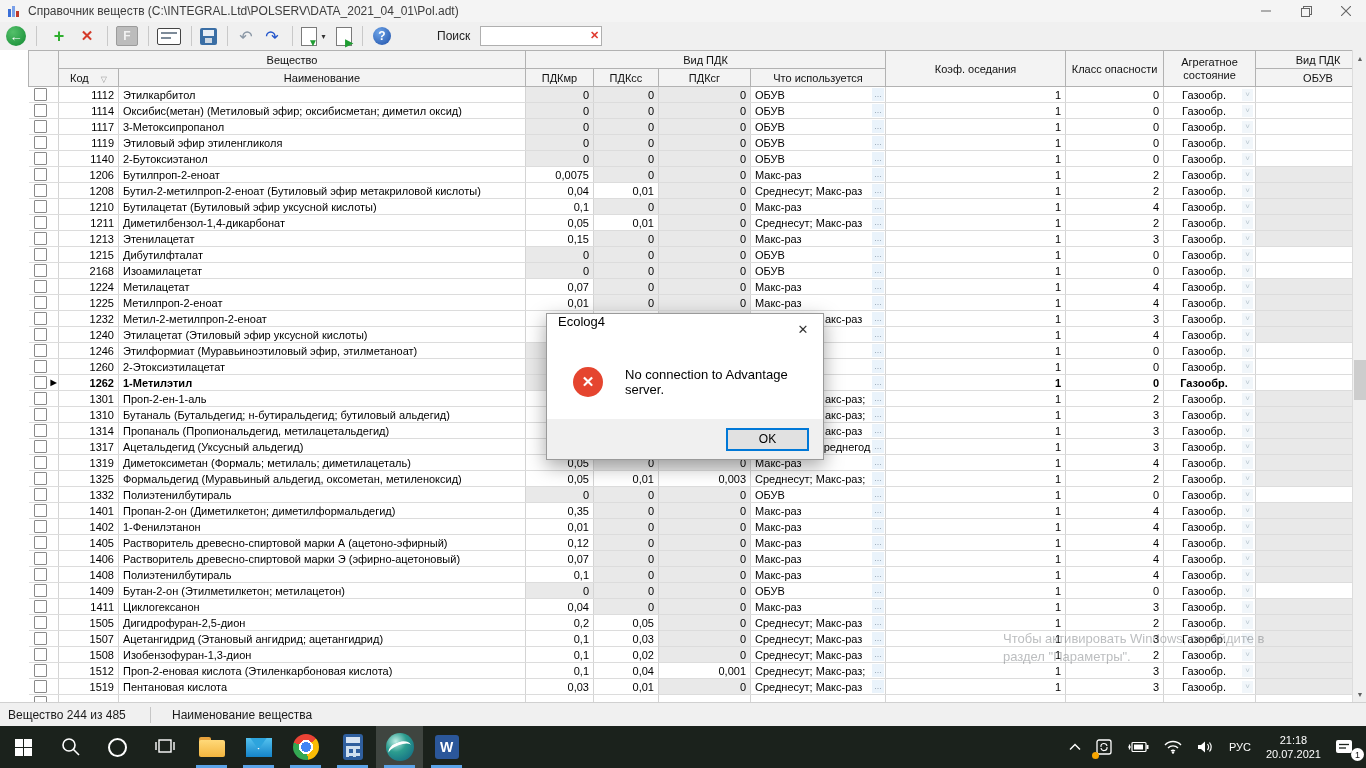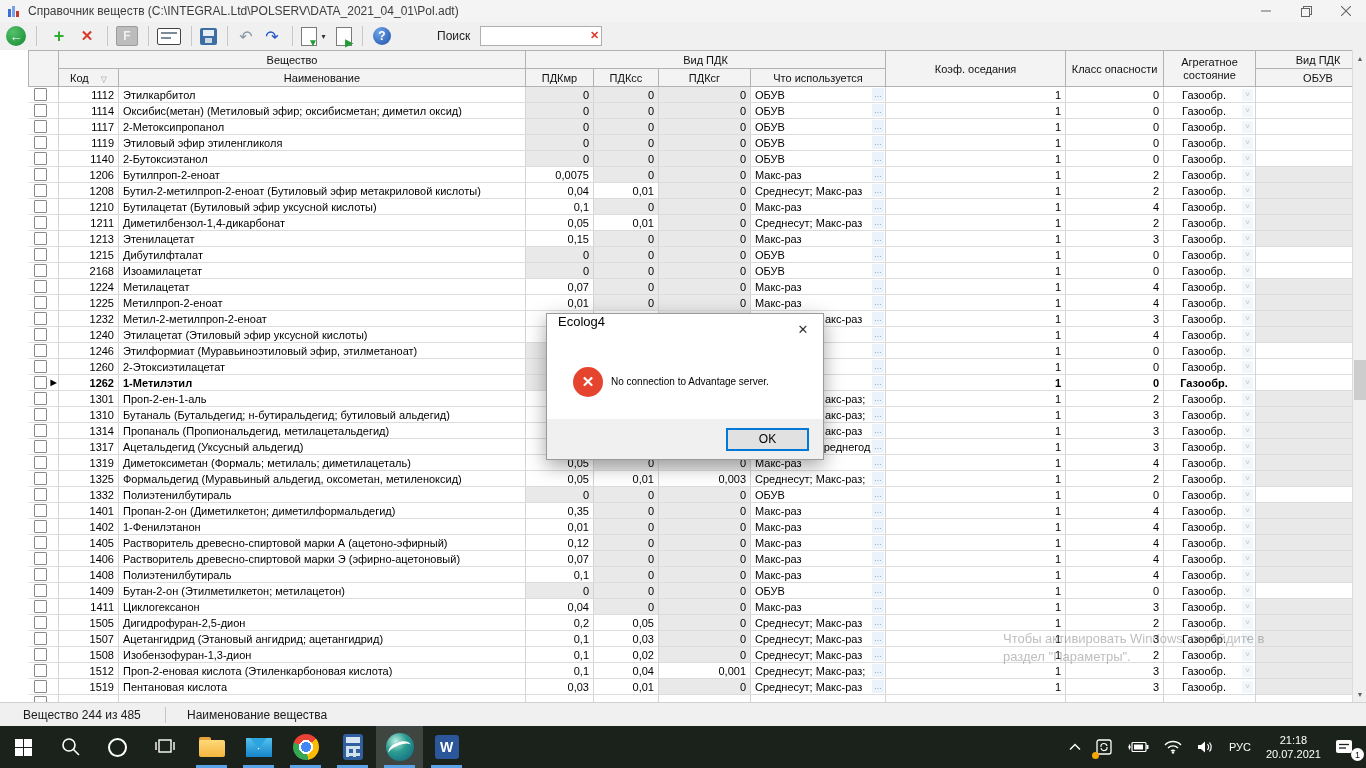--- a/index.html
+++ b/index.html
@@ -84,28 +84,28 @@
 
   
   #dialog{left:546px;top:313px;width:278px;height:147px;background:#fff;border:1px solid #9a9a9a;
           box-shadow:0 6px 18px rgba(0,0,0,.35);z-index:10;box-sizing:border-box;display:flex;flex-direction:column;}
   #dlg-title{height:30px;display:flex;}
   #dlg-title-text{margin-left:11px;font-size:13px;color:#000;}
   #dlg-close{margin-left:auto;width:40px;height:30px;display:flex;align-items:center;justify-content:center;color:#333;font-size:13px;}
   #dlg-body{flex:1;display:flex;align-items:center;}
   #err-icon{width:30px;height:30px;border-radius:50%;background:#e5452f;color:#fff;font-size:15px;font-weight:bold;
             display:flex;align-items:center;justify-content:center;margin-left:26px;flex:0 0 auto;}
-  #dlg-msg{margin-left:8px;font-size:10px;color:#000;}
+  #dlg-msg{margin-left:22px;font-size:13px;color:#000;}
   #dlg-footer{height:40px;background:#f0f0f0;display:flex;align-items:center;justify-content:flex-end;}
   #ok-btn{width:83px;height:23px;margin-right:14px;background:#e1e1e1;border:2px solid #0078d7;
           font-size:12px;font-family:"Liberation Sans",sans-serif;color:#000;padding:0;}
 
   
   #statusbar{left:0;top:702px;width:1366px;height:24px;background:#f0f0f0;border-top:1px solid #d0d0d0;
-             display:flex;align-items:center;font-size:12px;color:#1a1a1a;box-sizing:border-box;padding-left:15px;}
+             display:flex;align-items:center;font-size:12px;color:#1a1a1a;box-sizing:border-box;}
   #status-left{margin-left:8px;width:142px;}
   .ssep{width:1px;height:16px;background:#c6c6c6;}
   #status-right{margin-left:21px;}
 
   
   #taskbar{left:0;top:726px;width:1366px;height:42px;background:#1b221c;display:flex;align-items:center;z-index:20;}
   .task-btn{width:47px;height:42px;display:flex;align-items:center;justify-content:center;position:relative;flex:0 0 auto;}
   .task-btn.active:after{content:"";position:absolute;left:8px;right:8px;bottom:0;height:3px;background:#5ba3e8;}
   .task-btn.focused{background:rgba(255,255,255,.16);}
   #start-icon{display:grid;grid-template-columns:8px 8px;grid-template-rows:8px 8px;gap:1px;}
@@ -260,21 +260,21 @@
           <td class="num grey">0</td>
           <td class="c-usage">ОБУВ<span class="dots">...</span></td>
           <td class="num">1</td>
           <td class="num">0</td>
           <td class="c-state">Газообр.<span class="chev">˅</span></td>
           <td class="num">0,2</td>
         </tr>
         <tr>
           <td class="c-check"><span class="cb"></span></td>
           <td class="c-code num">1117</td>
-          <td class="c-name">2-Метоксипропанол</td>
+          <td class="c-name">3-Метоксипропанол</td>
           <td class="num grey">0</td>
           <td class="num grey">0</td>
           <td class="num grey">0</td>
           <td class="c-usage">ОБУВ<span class="dots">...</span></td>
           <td class="num">1</td>
           <td class="num">0</td>
           <td class="c-state">Газообр.<span class="chev">˅</span></td>
           <td class="num">0,5</td>
         </tr>
         <tr>

